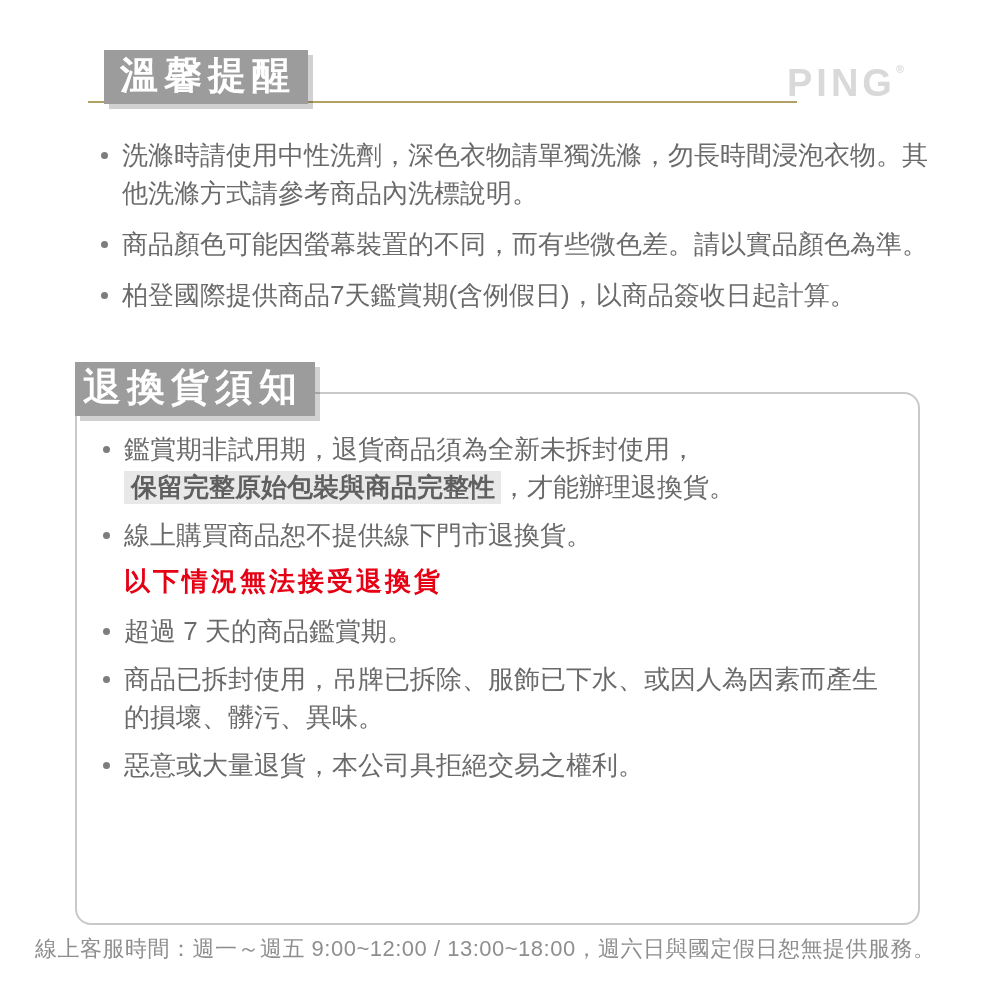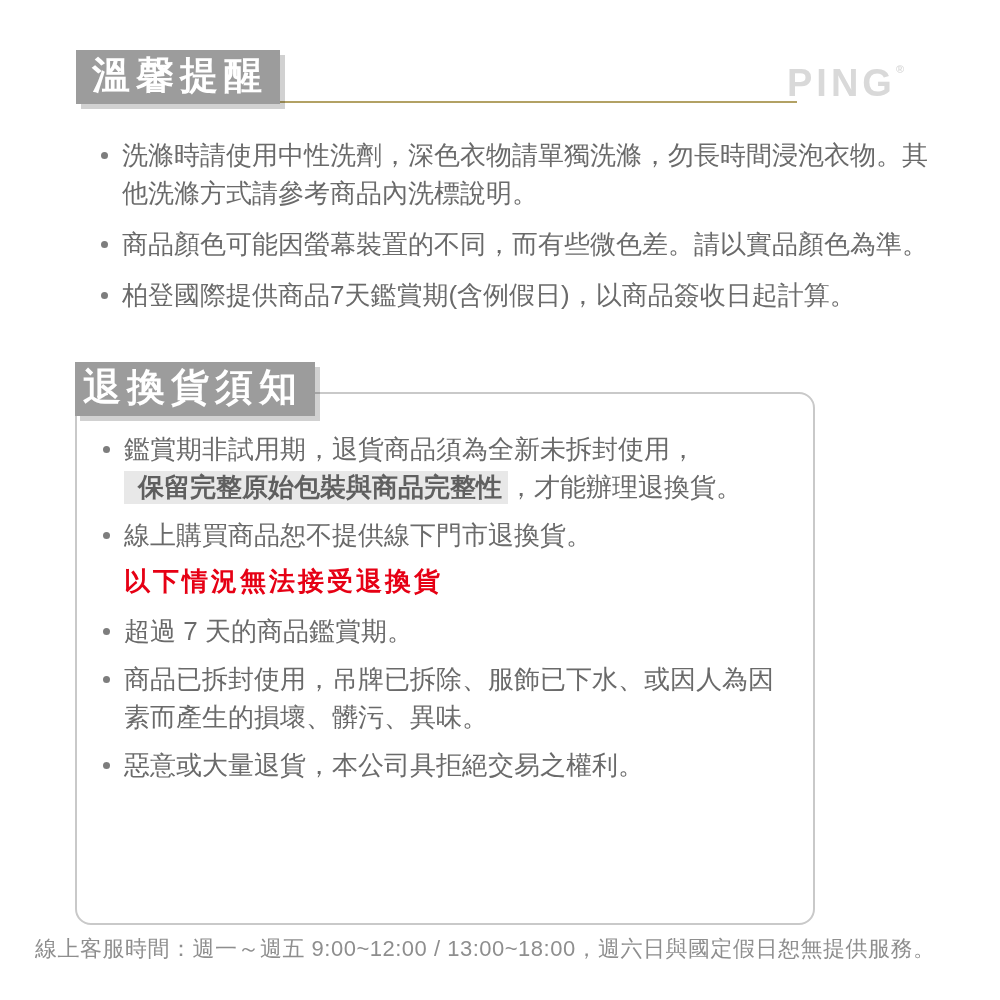--- a/index.html
+++ b/index.html
@@ -15,21 +15,21 @@
     color:var(--body_text);
   }
   .title-box{
     position:absolute;z-index:3;display:inline-block;
     background:var(--header_box);color:var(--title_text);
     font-size:38px;font-weight:bold;letter-spacing:6px;
     padding:5px 12px 7px 16px;line-height:1.1;
     box-shadow:5px 5px 0 rgba(0,0,0,0.18);
     white-space:nowrap;
   }
-  #reminder-title{left:76px;top:50px;}
+  #reminder-title{left:104px;top:50px;}
   #gold-line{
     position:absolute;left:88px;top:101px;width:709px;height:2px;
     background:var(--gold);z-index:1;
   }
   #brand-logo{
     position:absolute;top:64px;right:92px;z-index:1;
     color:var(--logo);font-size:38px;font-weight:bold;
     letter-spacing:4px;line-height:1;white-space:nowrap;
   }
   #brand-logo .reg{font-size:11px;vertical-align:top;line-height:1;}
@@ -40,30 +40,30 @@
   }
   ul.notice-list li::before{
     content:"";position:absolute;left:13px;top:16px;
     width:7px;height:7px;border-radius:50%;background:#7d7d7d;
   }
   #reminder-list{
     position:absolute;left:88px;top:136px;width:848px;z-index:2;
   }
   #returns-title{left:75px;top:362px;padding-left:8px;}
   #returns-panel{
-    position:absolute;left:75px;top:392px;width:740px;height:533px;
+    position:absolute;left:75px;top:392px;width:845px;height:533px;
     border:2px solid var(--panel_border);border-radius:16px;z-index:2;
     background:#ffffff;
   }
   #returns-content{padding:36px 26px 0 47px;}
   #returns-content ul.notice-list li{padding-left:0;margin-bottom:10px;}
   #returns-content ul.notice-list li::before{left:-21px;}
   .highlight{
     background:var(--highlight_bg);font-weight:bold;color:#5f5f5f;
-    padding:1px 6px 2px 14px;
+    padding:1px 6px 2px 7px;
     text-align:right;
   }
   #no-return-heading{
     color:var(--accent_red);font-weight:bold;font-size:26px;
     letter-spacing:3px;margin:8px 0 14px 0;line-height:34px;
   }
   #footer-line{
     position:absolute;left:35px;top:934px;width:945px;
     font-size:22px;color:var(--footer_text);letter-spacing:0.5px;
     white-space:nowrap;z-index:1;

